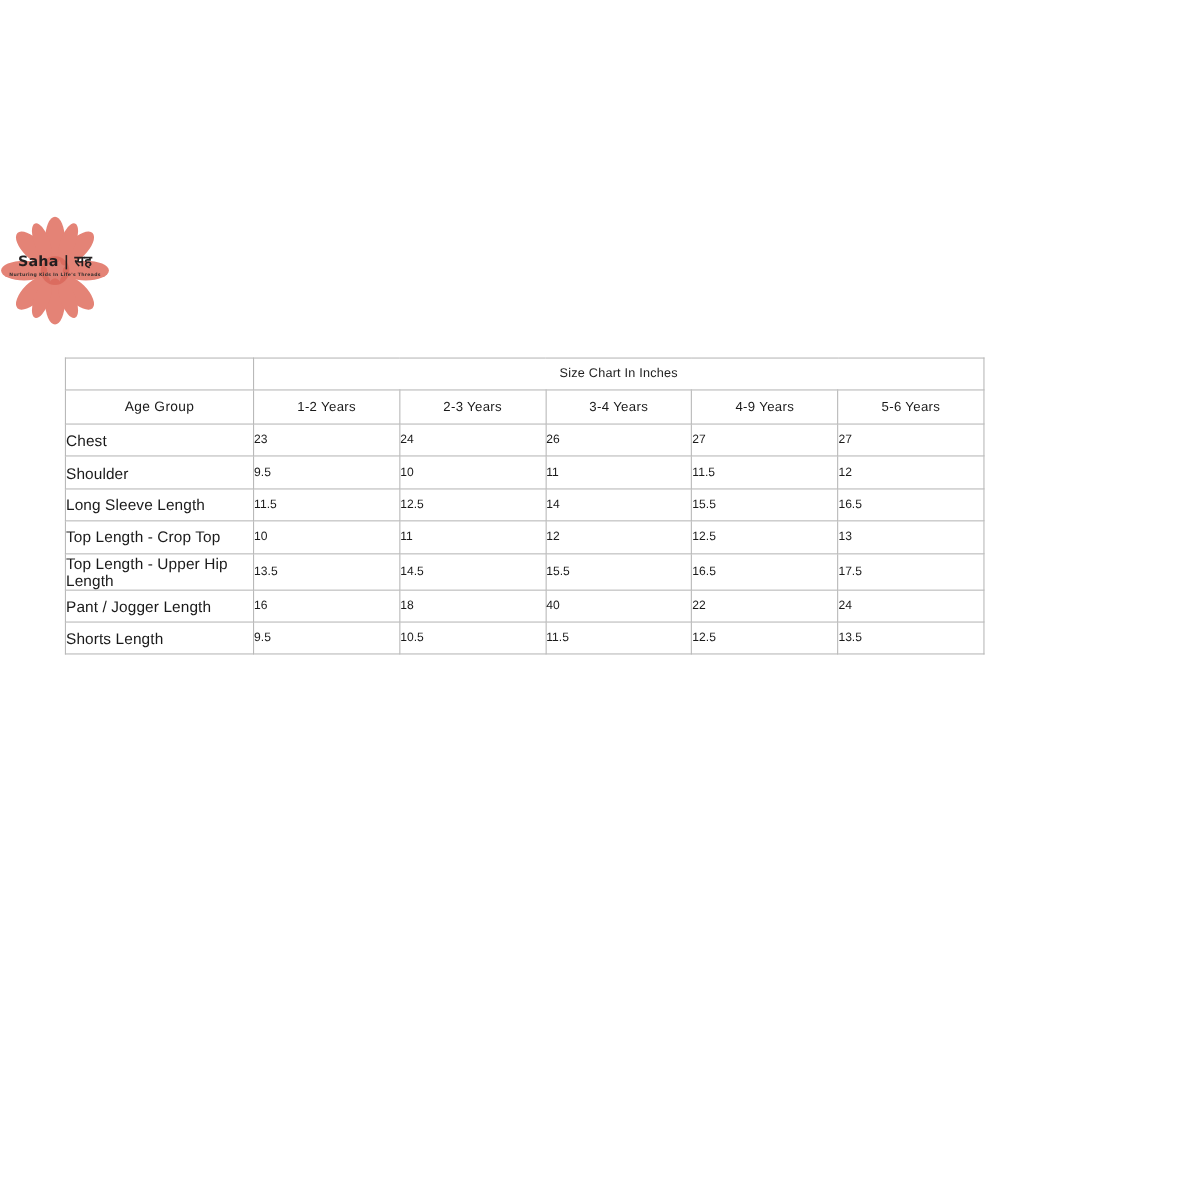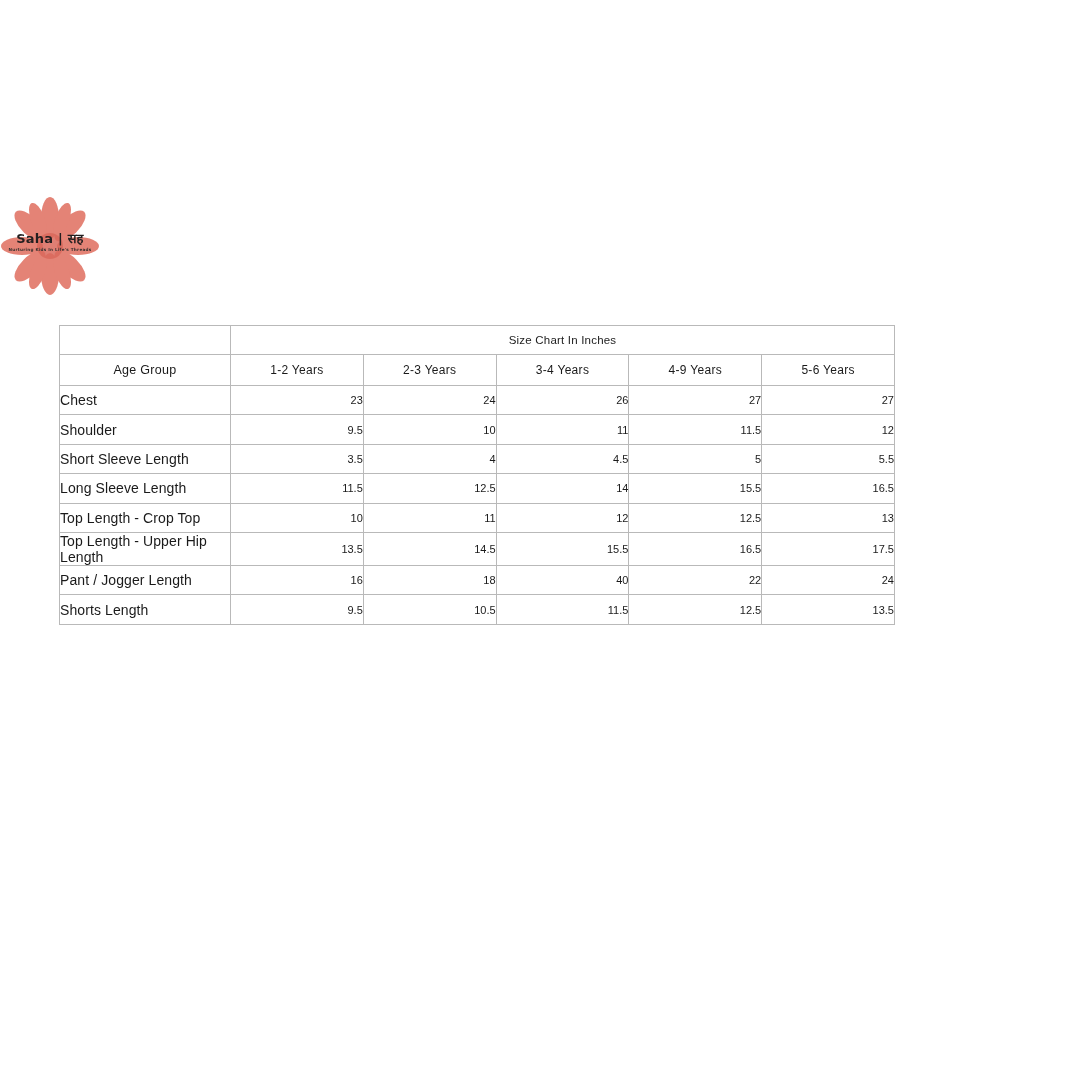--- a/index.html
+++ b/index.html
@@ -107,21 +107,21 @@
     letter-spacing: 0.3px;
   }
   .row-label {
     text-align: left;
     padding-left: 7px;
     font-size: 14px;
     color: #1a1a1a;
     letter-spacing: 0.1px;
   }
   .row-val {
-    text-align: right;
+    text-align: left;
     font-size: 11px;
     color: #1a1a1a;
   }
   tbody tr td {
     height: 28.4px;
   }
 </style>
 </head>
 <body>
 
@@ -176,28 +176,20 @@
       </tr>
       <tr>
         <td class="row-label">Shoulder</td>
         <td class="row-val">9.5</td>
         <td class="row-val">10</td>
         <td class="row-val">11</td>
         <td class="row-val">11.5</td>
         <td class="row-val">12</td>
       </tr>
       <tr>
-        <td class="row-label">Short Sleeve Length</td>
-        <td class="row-val">3.5</td>
-        <td class="row-val">4</td>
-        <td class="row-val">4.5</td>
-        <td class="row-val">5</td>
-        <td class="row-val">5.5</td>
-      </tr>
-      <tr>
         <td class="row-label">Long Sleeve Length</td>
         <td class="row-val">11.5</td>
         <td class="row-val">12.5</td>
         <td class="row-val">14</td>
         <td class="row-val">15.5</td>
         <td class="row-val">16.5</td>
       </tr>
       <tr>
         <td class="row-label">Top Length - Crop Top</td>
         <td class="row-val">10</td>

